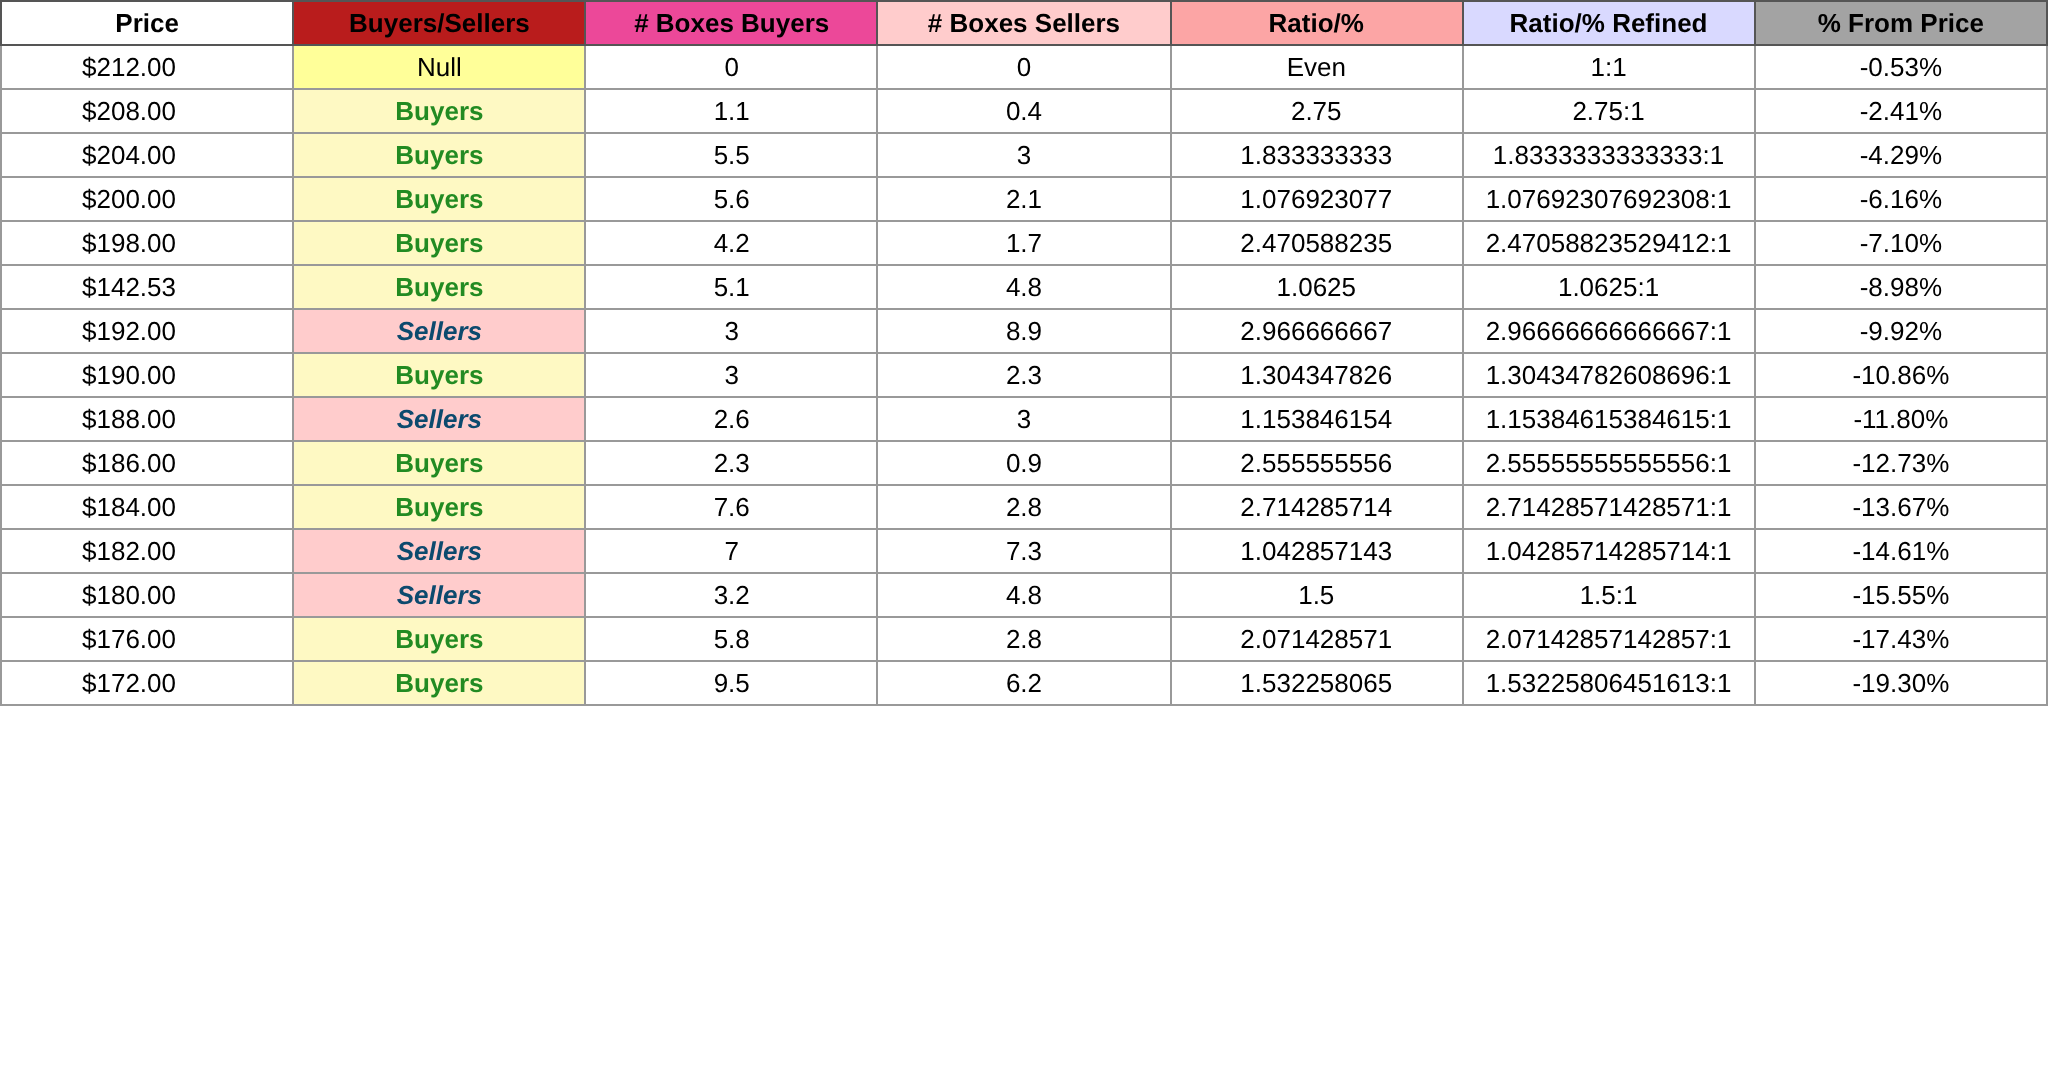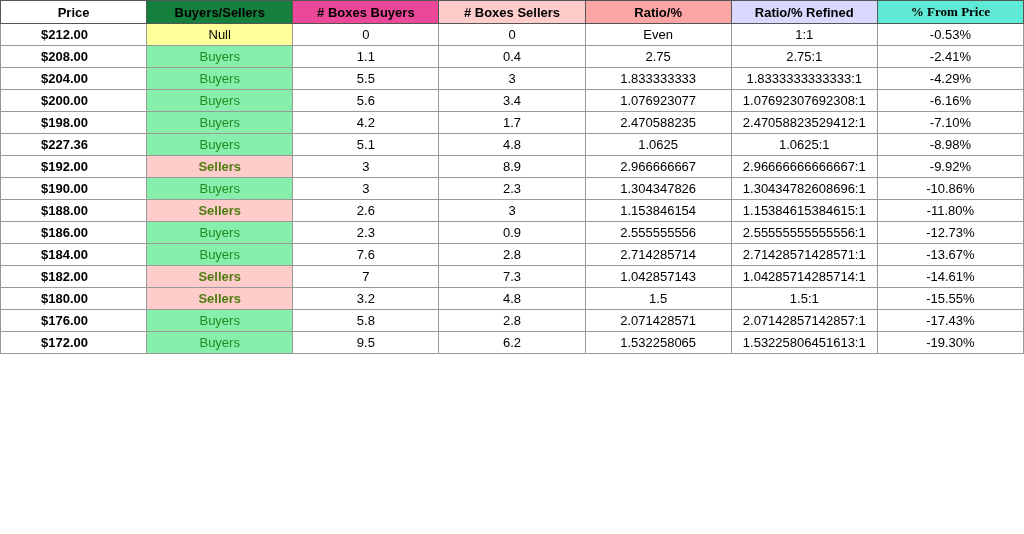--- a/index.html
+++ b/index.html
@@ -23,33 +23,33 @@
     th {
       background: #fff;
       font-weight: bold;
       font-size: 13px;
       border: 1.5px solid #555;
     }
     td {
       font-size: 13px;
     }
     td.price-col {
-      font-weight: bold;
+      font-weight: normal;
       text-align: left;
       padding-left: 40px;
     }
     .bg-yellow { background-color: #FFFF99; text-align: center; }
-    .bg-green  { background-color: #86efac; color: #228B22; font-weight: normal; }
-    .bg-red    { background-color: #FFCCCC; color: #4d7c0f; font-weight: bold; }
-    .header-buyers-sellers { background-color: #15803d; }
+    .bg-green  { background-color: #fef9c3; color: #228B22; font-weight: bold; }
+    .bg-red    { background-color: #FFCCCC; color: #0c4a6e; font-weight: bold; font-style: italic; }
+    .header-buyers-sellers { background-color: #b91c1c; }
     .header-boxes-buyers   { background-color: #ec4899; }
     .header-boxes-sellers  { background-color: #FFCCCC; }
     .header-ratio          { background-color: #fca5a5; }
     .header-ratio-refined  { background-color: #d9d9ff; }
-    .header-from-price     { background-color: #5eead4; font-family: Liberation Serif, serif; }
+    .header-from-price     { background-color: #a3a3a3; }
   </style>
 </head>
 <body>
 
 <table id="main-table">
   <thead>
     <tr id="header-row">
     <th class="">Price</th>
         <th class="header-buyers-sellers">Buyers/Sellers</th>
         <th class="header-boxes-buyers"># Boxes Buyers</th>
@@ -84,36 +84,36 @@
         <td>5.5</td>
         <td>3</td>
         <td>1.833333333</td>
         <td>1.8333333333333:1</td>
         <td>-4.29%</td>
       </tr>
       <tr>
         <td class="price-col">$200.00</td>
         <td class="bg-green">Buyers</td>
         <td>5.6</td>
-        <td>3.4</td>
+        <td>2.1</td>
         <td>1.076923077</td>
         <td>1.07692307692308:1</td>
         <td>-6.16%</td>
       </tr>
       <tr>
         <td class="price-col">$198.00</td>
         <td class="bg-green">Buyers</td>
         <td>4.2</td>
         <td>1.7</td>
         <td>2.470588235</td>
         <td>2.47058823529412:1</td>
         <td>-7.10%</td>
       </tr>
       <tr>
-        <td class="price-col">$227.36</td>
+        <td class="price-col">$142.53</td>
         <td class="bg-green">Buyers</td>
         <td>5.1</td>
         <td>4.8</td>
         <td>1.0625</td>
         <td>1.0625:1</td>
         <td>-8.98%</td>
       </tr>
       <tr>
         <td class="price-col">$192.00</td>
         <td class="bg-red">Sellers</td>

